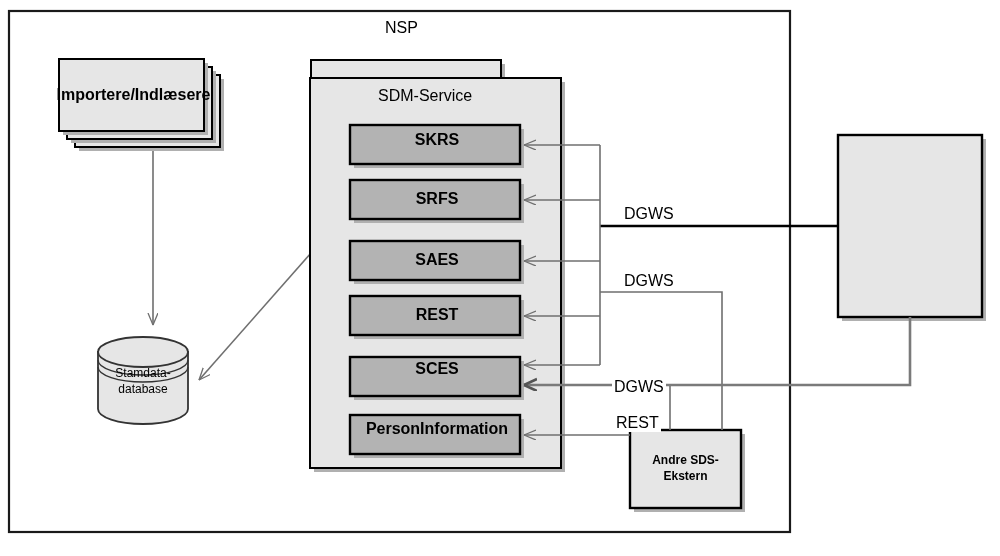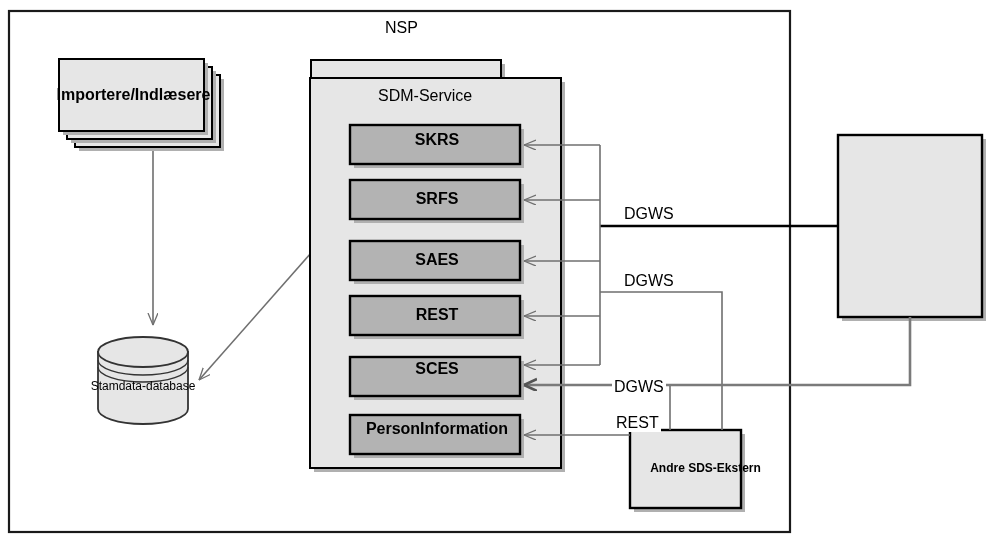--- a/index.html
+++ b/index.html
@@ -92,39 +92,39 @@
     <path d="M910,317 L910,385 L524,385" fill="none" stroke="#7a7a7a" stroke-width="2.6" marker-end="url(#ahd)"></path>
 
     <path d="M630,435 L524,435" fill="none" stroke="#6f6f6f" stroke-width="1.6" marker-end="url(#ah)"></path>
   </svg>
 
   <div class="lbl" style="left:383px;top:19px;">NSP</div>
 
   <div class="lbl b ctr" style="left:59px;top:59px;width:145px;height:72px;background:transparent;">Importere/Indlæsere</div>
 
   <div style="position:absolute;left:98px;top:366px;width:90px;height:42px;
-              display:flex;flex-direction:row;align-items:center;justify-content:center;
+              display:flex;flex-direction:column;align-items:center;justify-content:flex-start;
               font-size:12px;color:#000;line-height:1.3;">
     <span>Stamdata-</span>
     <span>database</span>
   </div>
 
   <div class="lbl" style="left:376px;top:87px;background:transparent;">SDM-Service</div>
 
   <div class="lbl b ctr" style="left:350px;top:125px;width:170px;height:31px;background:transparent;">SKRS</div>
   <div class="lbl b ctr" style="left:350px;top:180px;width:170px;height:39px;background:transparent;">SRFS</div>
   <div class="lbl b ctr" style="left:350px;top:241px;width:170px;height:39px;background:transparent;">SAES</div>
   <div class="lbl b ctr" style="left:350px;top:296px;width:170px;height:39px;background:transparent;">REST</div>
   <div class="lbl b ctr" style="left:350px;top:357px;width:170px;height:25px;background:transparent;">SCES</div>
   <div class="lbl b ctr" style="left:350px;top:415px;width:170px;height:29px;background:transparent;">PersonInformation</div>
 
 
   <div style="position:absolute;left:630px;top:430px;width:111px;height:78px;
-              display:flex;flex-direction:row;align-items:center;justify-content:center;
-              font-size:12px;font-weight:bold;color:#000;line-height:1.3;padding-left:20px;">
+              display:flex;flex-direction:column;align-items:center;justify-content:center;
+              font-size:12px;font-weight:bold;color:#000;line-height:1.3;">
     <span>Andre SDS-</span>
     <span>Ekstern</span>
   </div>
 
   <div class="lbl" style="left:622px;top:205px;">DGWS</div>
   <div class="lbl" style="left:622px;top:272px;">DGWS</div>
   <div class="lbl" style="left:612px;top:378px;">DGWS</div>
   <div class="lbl" style="left:578px;top:414px;margin-left:36px;">REST</div>
 
 </div>

